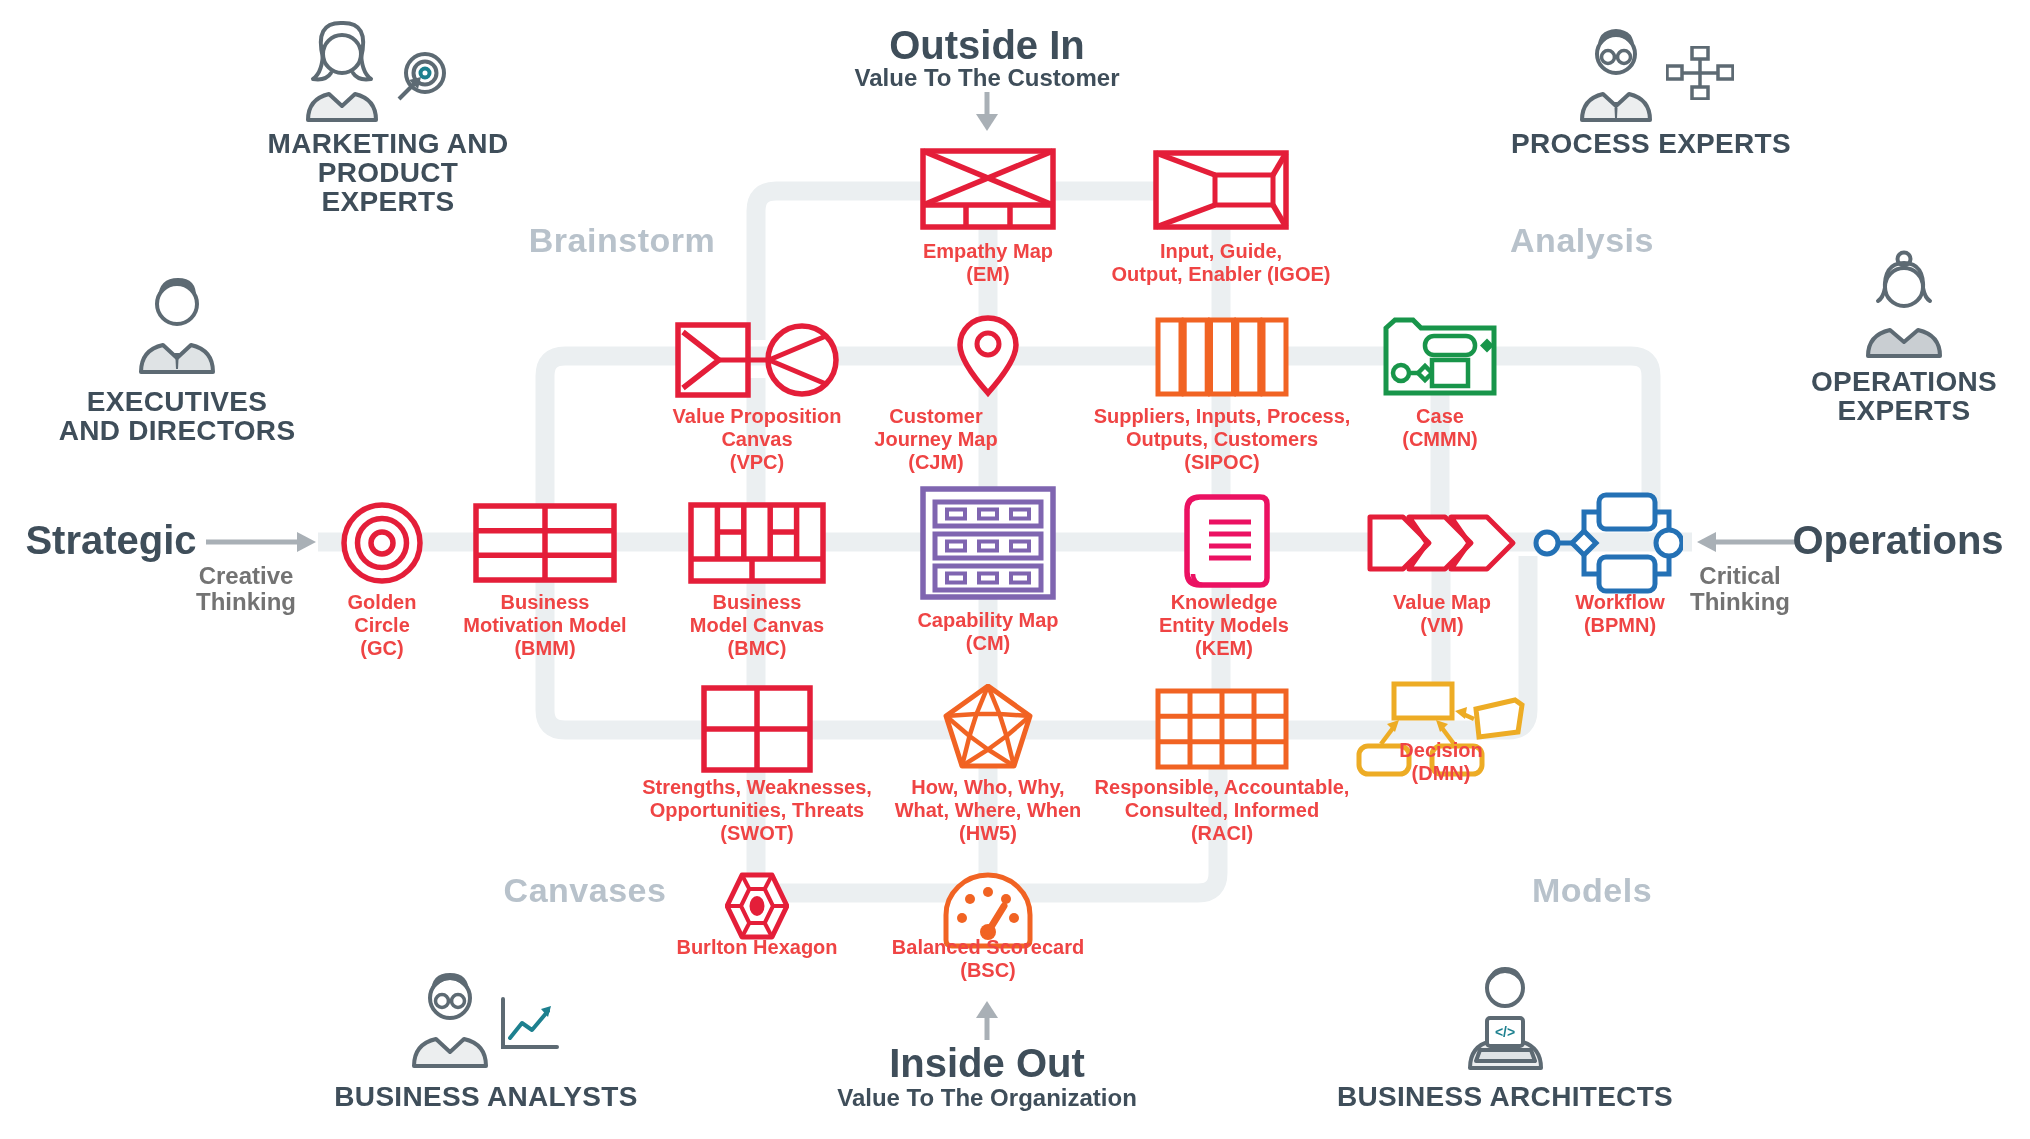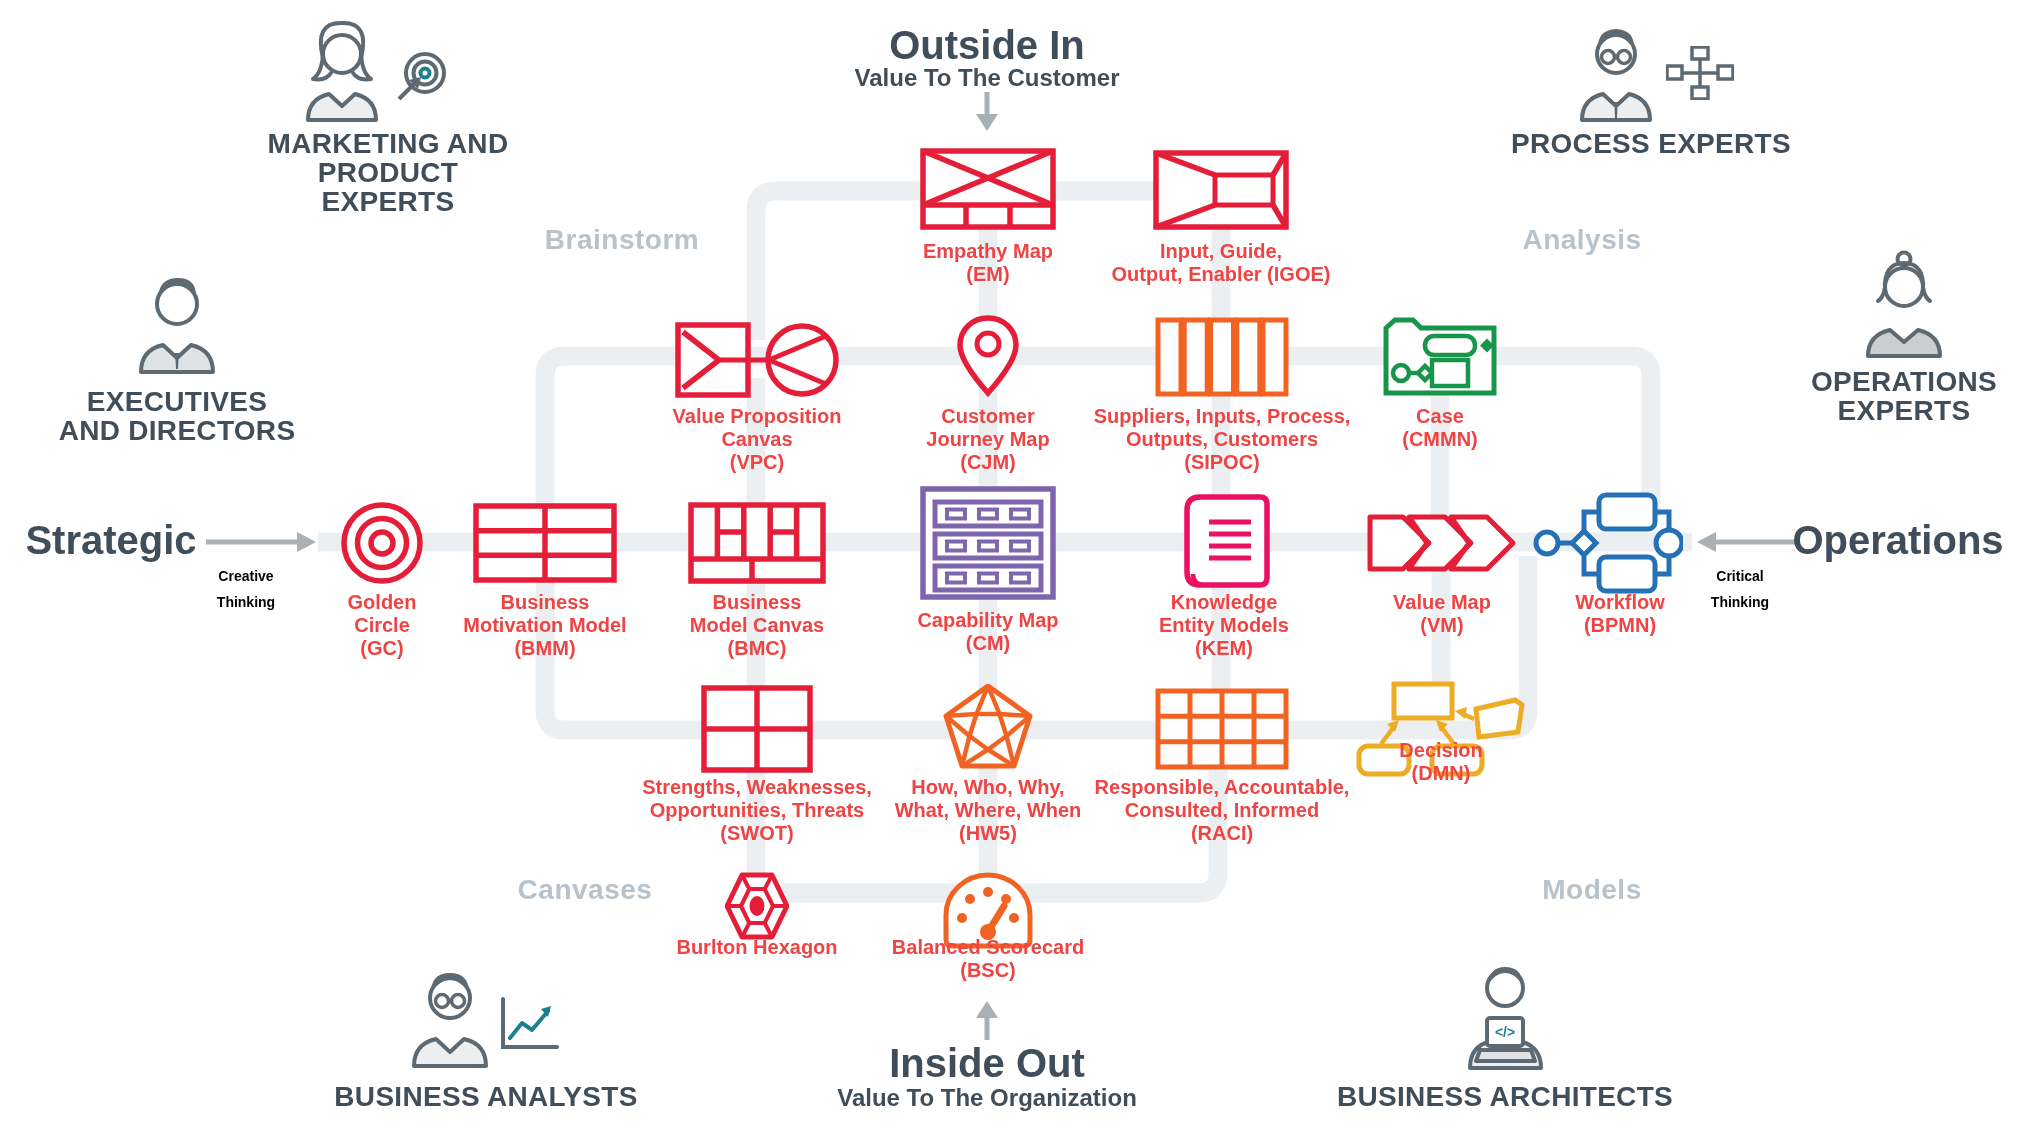--- a/index.html
+++ b/index.html
@@ -3,22 +3,22 @@
 <meta charset="utf-8">
 <style>
   html,body{margin:0;padding:0;background:#fff;}
   #canvas{position:relative;width:2030px;height:1139px;background:#ffffff;overflow:hidden;
           font-family:"Liberation Sans",sans-serif;}
   svg.ic{position:absolute;}
   .t{position:absolute;transform:translateX(-50%);text-align:center;font-weight:bold;
      color:#ef4444;font-size:20px;line-height:23px;width:300px;}
   .big{font-size:40px;color:#3f4e5a;line-height:46px;width:460px;}
   .sub{font-size:24px;color:#3f4e5a;}
-  .axisnote{font-size:14px;line-height:26px;color:#000000;}
-  .quad{font-size:28px;color:#b8c2cb;line-height:42px;width:360px;letter-spacing:.5px;}
+  .axisnote{font-size:24px;line-height:26px;color:#737373;}
+  .quad{font-size:34px;color:#b8c2cb;line-height:42px;width:360px;letter-spacing:.5px;}
   .plabel{font-size:28px;line-height:29px;width:340px;color:#3f4e5a;letter-spacing:.3px;}
 </style>
 </head>
 <body>
 
 <div id="canvas">
 
   <svg class="ic" style="left:0;top:0" width="2030" height="1139">
     <g fill="none" stroke="#ebeff1" stroke-width="19">
       <path d="M 988 196 V 330"></path>
@@ -307,21 +307,21 @@
   </div>
   <div class="t" style="left:1221px;top:240px">
     <div>Input, Guide,</div>
     <div>Output, Enabler (IGOE)</div>
   </div>
   <div class="t" style="left:757px;top:405px">
     <div>Value Proposition</div>
     <div>Canvas</div>
     <div>(VPC)</div>
   </div>
-  <div class="t" style="left:988px;top:405px">
+  <div class="t" style="left:936px;top:405px">
     <div>Customer</div>
     <div>Journey Map</div>
     <div>(CJM)</div>
   </div>
   <div class="t" style="left:1222px;top:405px">
     <div>Suppliers, Inputs, Process,</div>
     <div>Outputs, Customers</div>
     <div>(SIPOC)</div>
   </div>
   <div class="t" style="left:1440px;top:405px">

